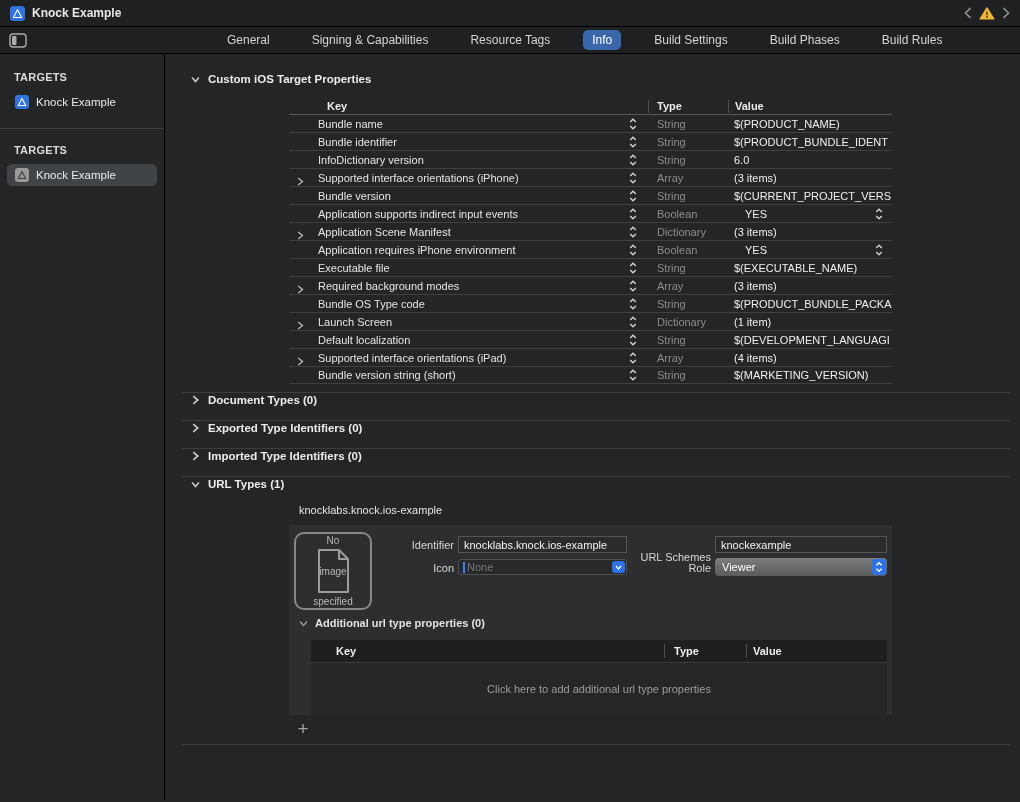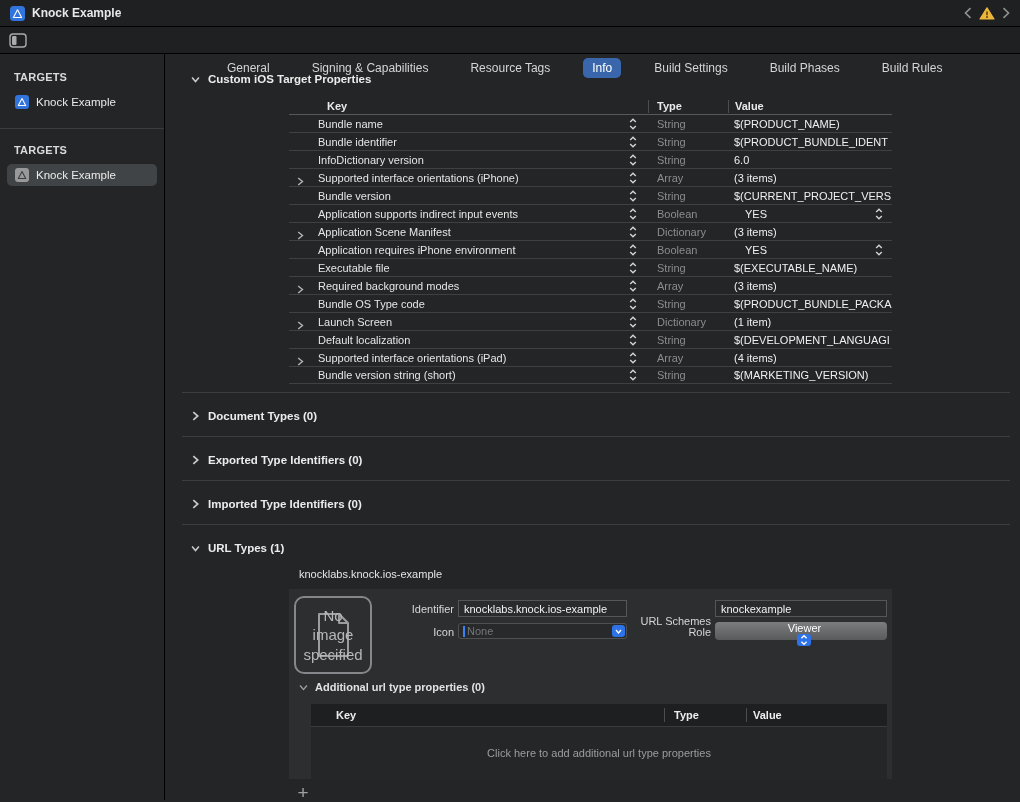--- a/index.html
+++ b/index.html
@@ -15,21 +15,21 @@
     display:flex; align-items:center; padding:0 10px; }
   .app-icon { width:15px; height:15px; border-radius:3.5px; background:#3174de;
     display:flex; align-items:center; justify-content:center; margin-right:7px; flex:0 0 auto; }
   .win-title { font-size:12px; font-weight:bold; color:#e8e8e8; }
   .titlebar-right { margin-left:auto; display:flex; align-items:center; gap:7px; }
   .nav-chevron svg { display:block; }
   
   .toolbar { height:27px; background:#1e2021; border-bottom:1px solid #000;
     display:flex; align-items:center; position:relative; }
   .sidebar-toggle { margin-left:9px; display:flex; }
-  .tab-bar { position:absolute; left:218px; top:0; height:100%; display:flex; align-items:center; gap:24px;margin-top:28px; }
+  .tab-bar { position:absolute; left:218px; top:0; height:100%; display:flex; align-items:center; gap:24px; }
   .tab { color:#d4d5d6; font-size:12px; padding:3px 9px; border-radius:5px; white-space:nowrap; cursor:default; }
   .tab.active { background:var(--tab-active,#3a67ac); color:#fff; }
   
   .main { display:flex; height:746px; }
   .sidebar { width:165px; border-right:1px solid #000; padding-top:17px; flex:0 0 auto; }
   .side-header { padding-left:14px; font-weight:bold; font-size:11px; color:#dadbdc; letter-spacing:.2px; }
   .side-item { display:flex; align-items:center; gap:7px; height:22px; margin:8px 7px 0;
     padding-left:8px; border-radius:5px; font-size:11.5px; color:#eaeaea; }
   .side-item.selected { background:#414446; }
   .side-divider { height:1px; background:#3a3c3d; margin:15px 0 15px 0; }
@@ -54,39 +54,39 @@
   .key-cell { width:359px; display:flex; align-items:flex-start; padding-left:29px; position:relative; }
   .key-cell .disclosure { position:absolute; left:8px; top:5px; display:flex; }
   .key-cell .key-label { flex:1; white-space:nowrap; overflow:hidden; color:#e6e6e6; }
   .key-cell .stepper { margin-right:11px; display:flex; flex:0 0 auto; }
   .type-cell { width:80px; padding-left:9px; color:#8b8d8f; }
   .value-cell { flex:1; padding-left:6px; color:#f0f0f0; white-space:nowrap; overflow:hidden;
     display:flex; align-items:center; }
   .value-cell.bool { padding-left:17px; }
   .value-cell .bool-stepper { margin-left:auto; margin-right:9px; display:flex; flex:0 0 auto; }
   
-  .gap8 { margin-top:8px; } .gap12 { margin-top:16px; } .gap13 { margin-top:13px; }
+  .gap8 { margin-top:8px; } .gap12 { margin-top:0; } .gap13 { margin-top:13px; }
   
   .url-item-title { margin:13px 0 0 134px; color:#e4e4e4; }
   .url-card { position:relative; margin:9px 0 0 124px; width:603px; height:190px; background:#2c2e30; }
   .image-well { position:absolute; left:5px; top:7px; width:78px; height:78px;
     border:2px solid #85878a; border-radius:10px; display:flex; align-items:center; justify-content:center; }
   .image-well .no-img-text { position:absolute; inset:0; display:flex; flex-direction:column;
-    align-items:center; justify-content:center; font-size:15px; color:#b6b8ba; line-height:1.3; text-align:center; }
+    align-items:center; justify-content:space-between; font-size:10px; color:#b6b8ba; line-height:1.3; text-align:center; }
   .fpair-label { position:absolute; text-align:right; color:#d6d7d8; line-height:16px; }
   .tfield { position:absolute; height:17px; background:#292b2c; border:1px solid #545658;
     color:#f2f2f2; font-size:11px; font-family:"Liberation Sans",sans-serif; padding:0 5px; }
   .combo { position:absolute; height:16px; background:#28292b; border:1px solid #4e5052; border-radius:3px;
     display:flex; align-items:center; padding-left:4px; }
   .combo .caret { width:2px; height:11px; background:#3b82f7; margin-right:2px; }
   .combo .combo-text { color:#75777a; flex:1; }
   .combo .combo-btn { width:13px; height:12px; background:#2f72e8; border-radius:3px; margin-right:1px;
     display:flex; align-items:center; justify-content:center; }
   .popup { position:absolute; height:18px; border-radius:4px;
-    background:linear-gradient(#7c7d7f,#595a5c); display:flex; align-items:center; padding-left:7px;flex-direction:column; }
+    background:linear-gradient(#7c7d7f,#595a5c); display:flex; align-items:center; padding-left:7px; }
   .popup .popup-text { color:#fff; flex:1; }
   .popup .popup-btn { width:14px; height:16px; background:#2f72e8; border-radius:3px; margin-right:1px;
     display:flex; align-items:center; justify-content:center; }
   .additional-head { position:absolute; left:10px; top:92px; display:flex; align-items:center; gap:7px;
     color:#e2e2e2; font-weight:bold; font-size:11px; }
   .inner-table { position:absolute; left:22px; top:115px; width:576px; }
   .it-header { display:flex; height:22px; align-items:center; background:#1d1f20; font-weight:bold; color:#ededed; }
   .it-header .h-key { width:353px; padding-left:25px; }
   .it-header .h-type { width:82px; padding-left:9px; border-left:1px solid #4b4d4f; height:14px; line-height:14px; }
   .it-header .h-value { flex:1; padding-left:6px; border-left:1px solid #4b4d4f; height:14px; line-height:14px; }

